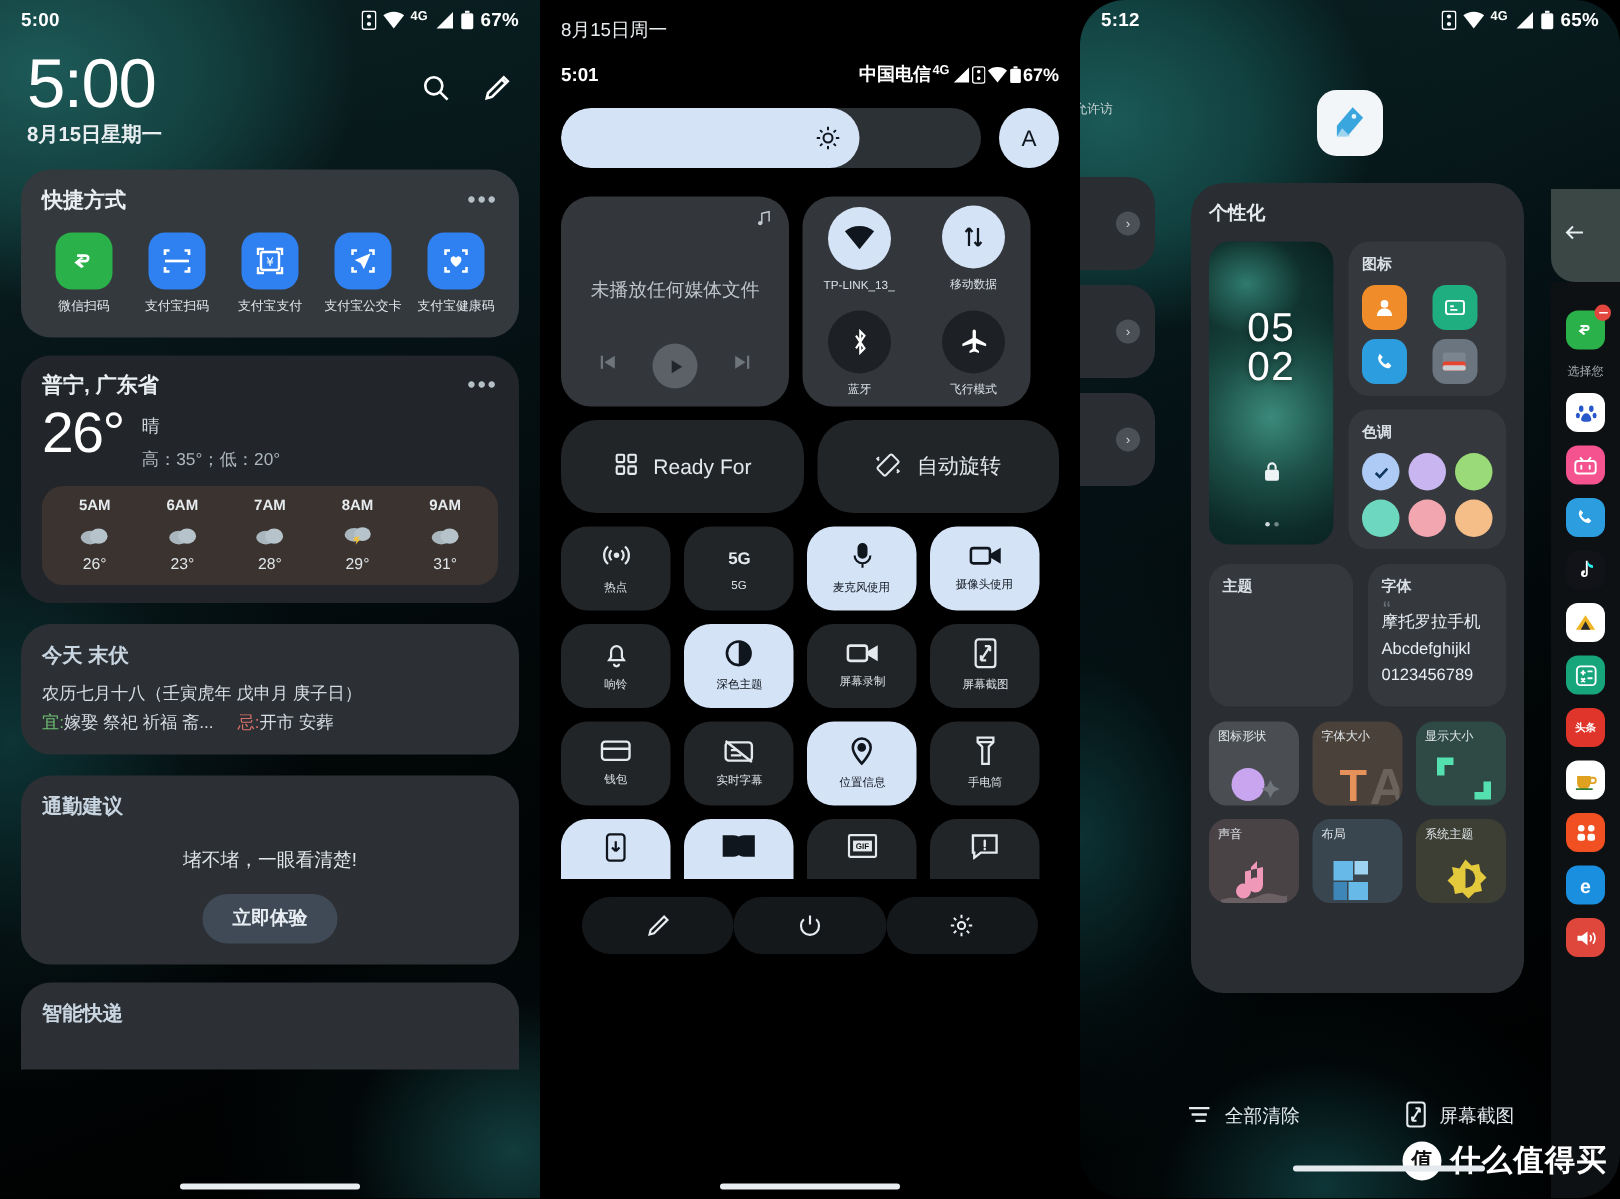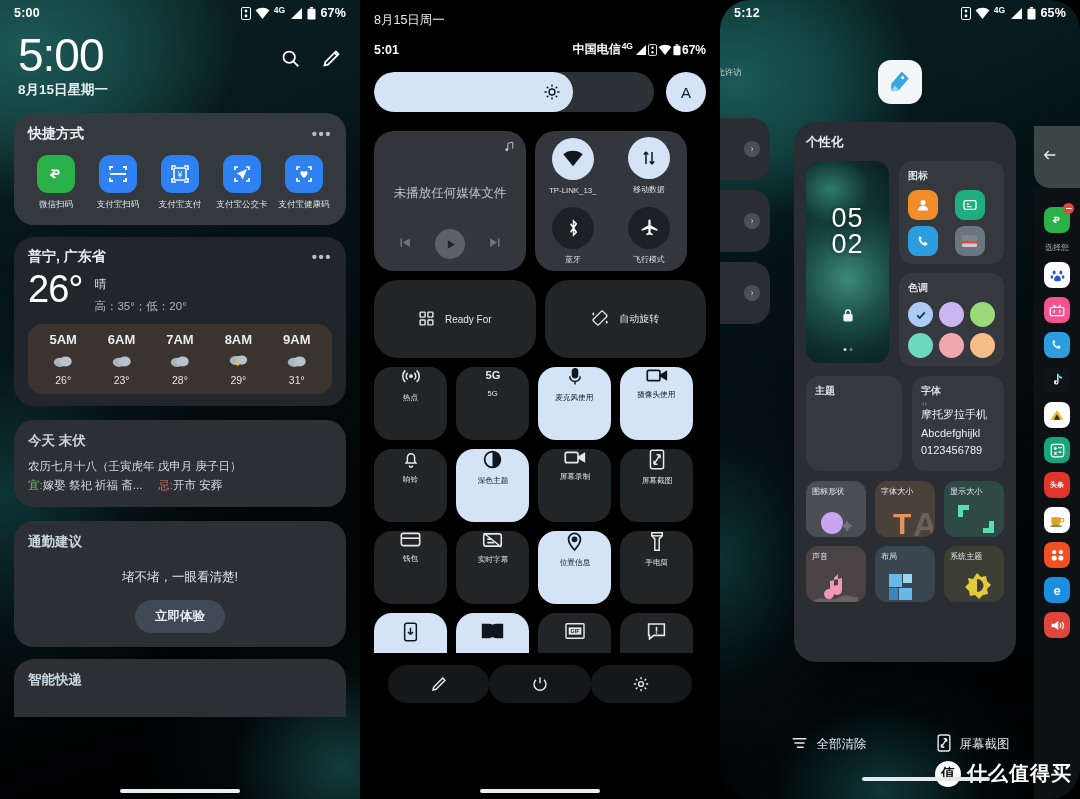--- a/index.html
+++ b/index.html
@@ -47,21 +47,21 @@
   .sc-lb { font-size:9px; color:#dfe6ea; margin-top:5px; white-space:nowrap; transform:scale(.95); }
 
   .wcard { background:#22252a; border-radius:20px; margin:12px 14px 0 14px; padding:11px 14px 12px 14px; }
   .wtemp-row { display:flex; align-items:flex-start; gap:12px; margin-top:4px; }
   .wtemp { font-size:38px; font-weight:300; color:#fff; line-height:1; letter-spacing:-1px; }
   .wmeta { padding-top:6px; }
   .wcond { font-size:12px; color:#cfd6da; }
   .whl { font-size:11.5px; color:#aeb7bd; margin-top:6px; }
   .hourly { background:#3b332f; border-radius:14px; margin-top:10px; padding:8px 6px 8px 6px; display:flex; justify-content:space-around; }
   .hr { text-align:center; width:54px; }
-  .hr-t { font-size:13px; color:#e6ebee; font-weight:600; }
+  .hr-t { font-size:10px; color:#e6ebee; font-weight:600; }
   .hr-i { margin:5px 0 4px; height:18px; display:flex; align-items:center; justify-content:center; }
   .hr-v { font-size:10.5px; color:#dfe5e9; }
 
   .alm-title { font-size:13.5px; color:#c9d6e2; font-weight:700; }
   .alm-l1 { font-size:11.5px; color:#d5dce1; margin-top:9px; }
   .alm-l2 { font-size:11.5px; margin-top:4px; color:#d5dce1; }
   .yi { color:#6fbf73; } .ji { color:#d9706a; }
 
   .cm-title { font-size:13.5px; color:#c9d6e2; font-weight:700; }
   .cm-body { text-align:center; margin-top:18px; }
@@ -89,22 +89,22 @@
   .media-txt { flex:1; display:flex; align-items:center; justify-content:center; color:#bcc4ca; font-size:12.5px; }
   .media-ctrl { display:flex; align-items:center; justify-content:center; gap:22px; padding-bottom:4px; }
   .play-circle { width:30px; height:30px; border-radius:50%; background:#5c6167; display:flex; align-items:center; justify-content:center; }
 
   .toggle-card { width:152px; height:140px; background:#33373b; border-radius:20px; display:grid; grid-template-columns:1fr 1fr; align-items:center; justify-items:center; }
   .tog { text-align:center; }
   .tog-c { width:42px; height:42px; border-radius:50%; display:flex; align-items:center; justify-content:center; margin:0 auto; }
   .tog-c.on { background:#d5e3f7; } .tog-c.off { background:#1d2125; }
   .tog-l { font-size:8.5px; color:#d9e0e5; margin-top:5px; white-space:nowrap; transform:scale(.92); }
 
-  .wide-tile { flex:1; height:78px; background:#222528; border-radius:24px; display:flex; align-items:center; justify-content:center; gap:10px; color:#e3e9ed; font-size:10px; }
-  .tile { width:73px; height:73px; border-radius:18px; background:#222528; display:flex; flex-direction:column; align-items:center; justify-content:flex-start; gap:5px; }
+  .wide-tile { flex:1; height:62px; background:#222528; border-radius:24px; display:flex; align-items:center; justify-content:center; gap:10px; color:#e3e9ed; font-size:14px; }
+  .tile { width:73px; height:56px; border-radius:18px; background:#222528; display:flex; flex-direction:column; align-items:center; justify-content:center; gap:5px; }
   .tile.active { background:#d5e3f7; }
   .tile .tl { font-size:8.5px; color:#dbe2e7; white-space:nowrap; transform:scale(.9); }
   .tile.active .tl { color:#10161d; }
   .tile .ti svg { display:block; }
   .tile.clipped { height:40px; border-radius:18px 18px 0 0; justify-content:flex-start; padding-top:9px; overflow:hidden; }
 
   .foot-row { display:flex; justify-content:space-between; padding:12px 14px 0 14px; }
   .foot-btn { width:104px; height:38px; border-radius:20px; background:#15181b; display:flex; align-items:center; justify-content:center; }
 
   

